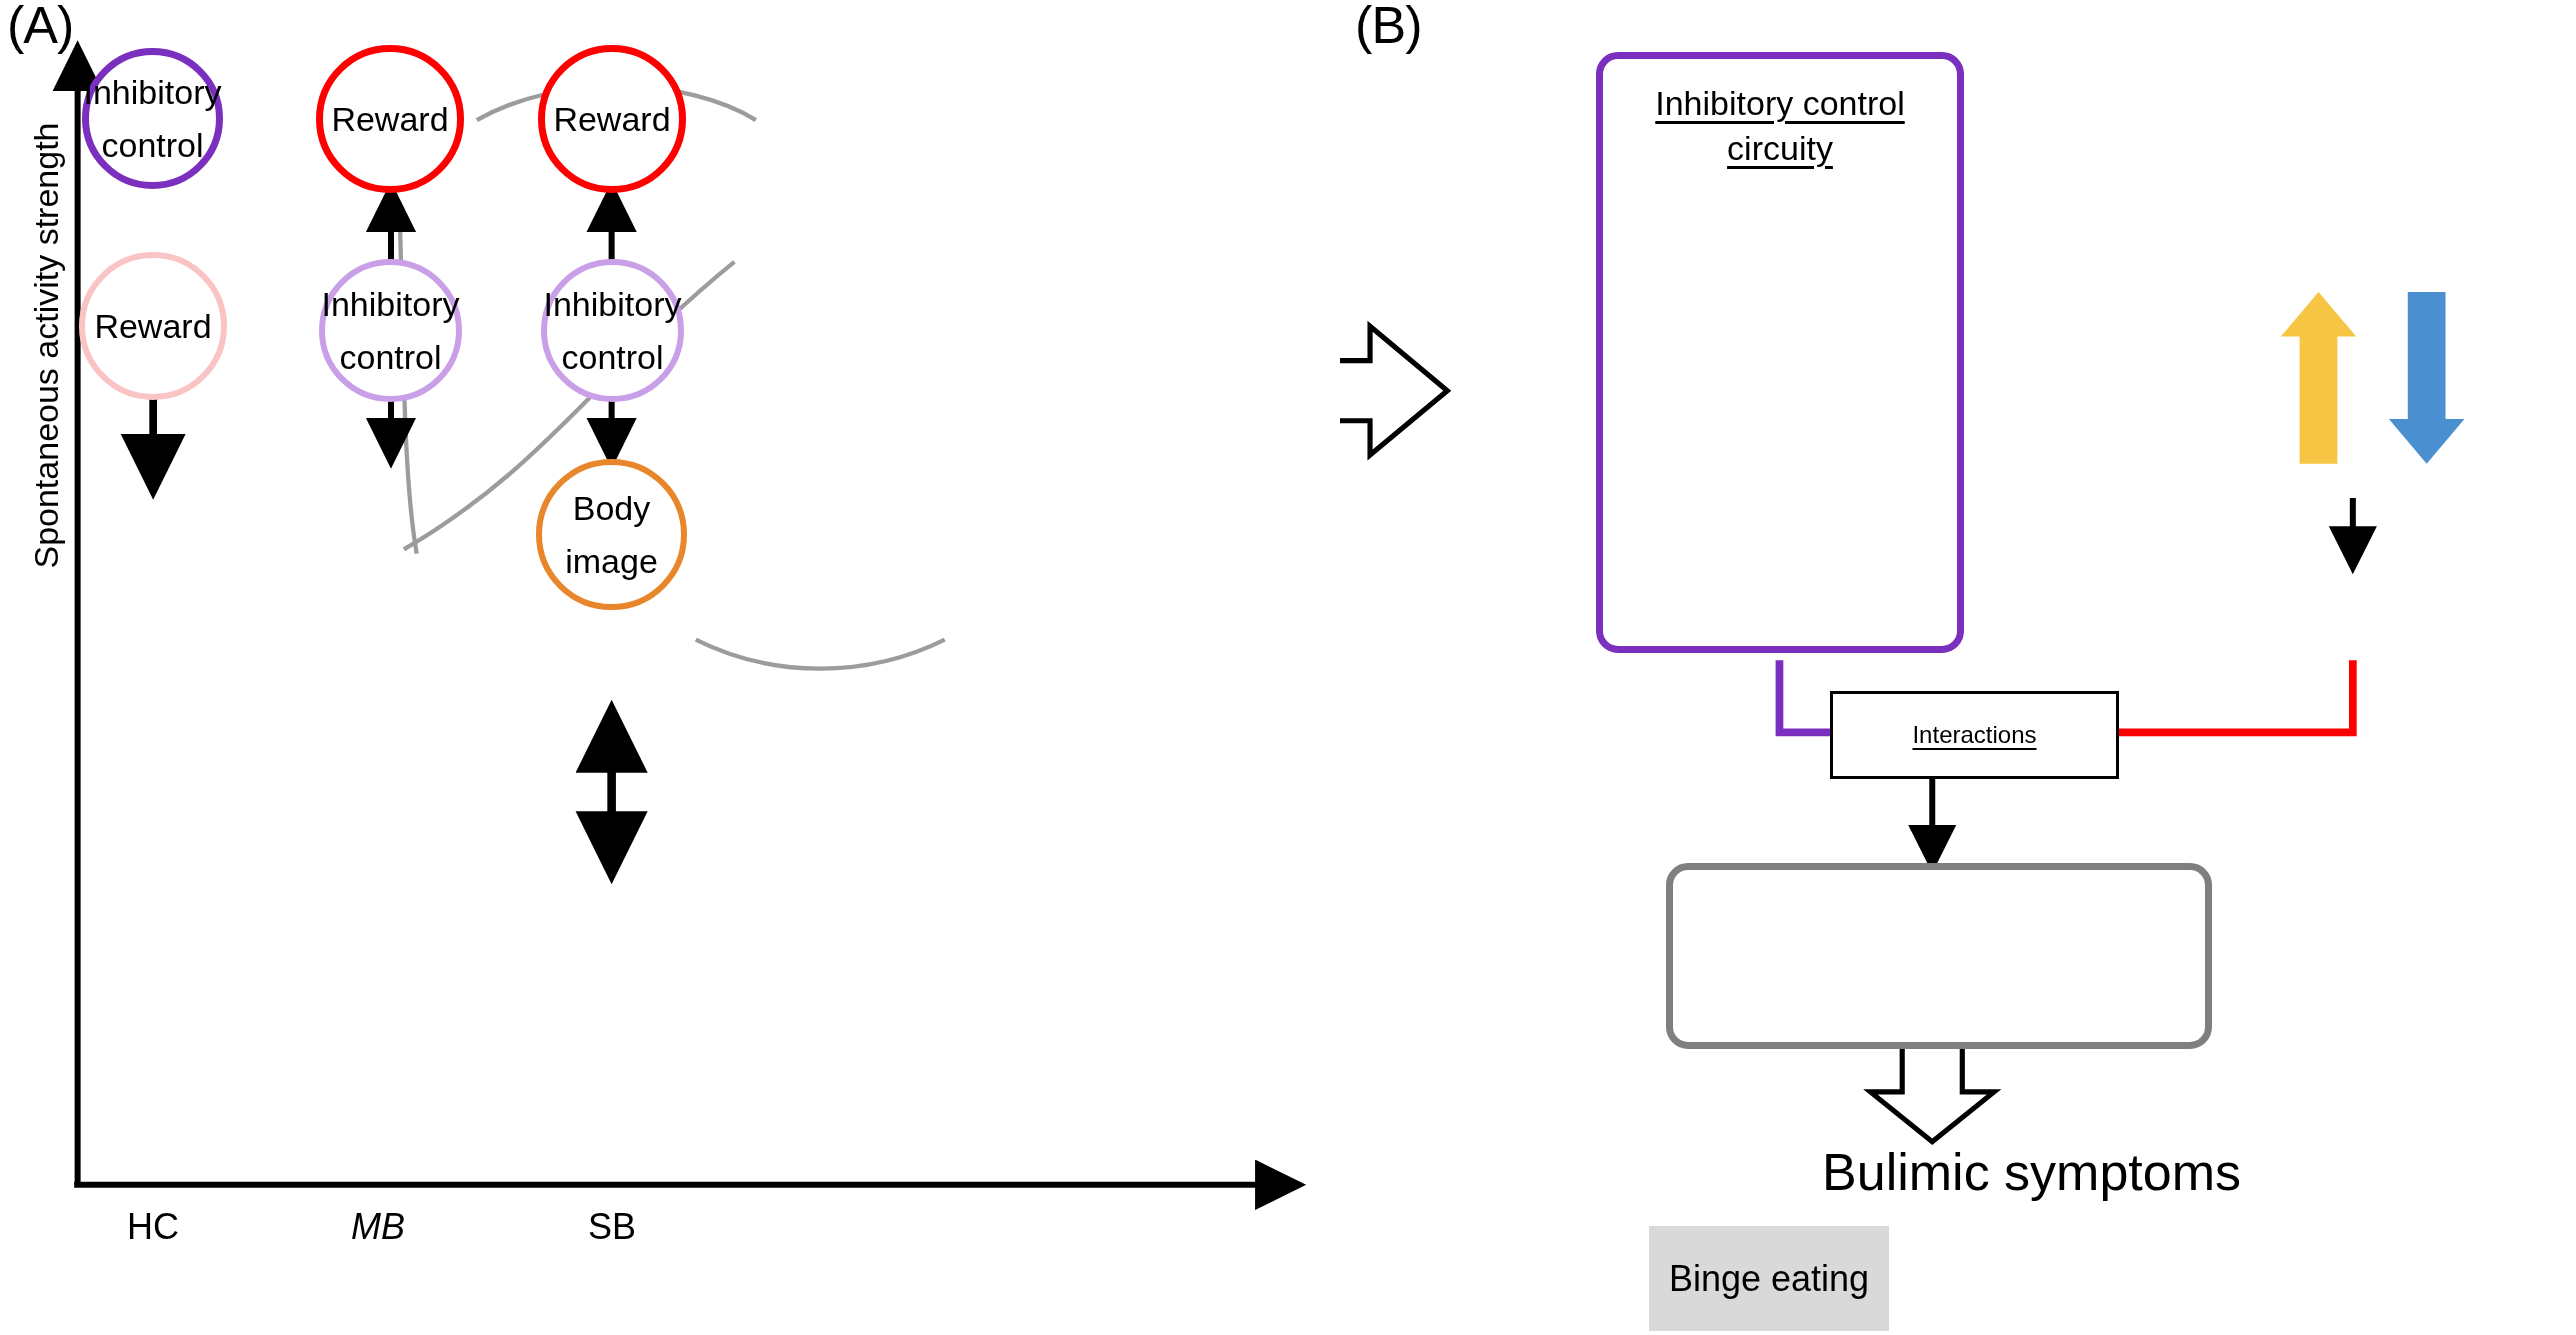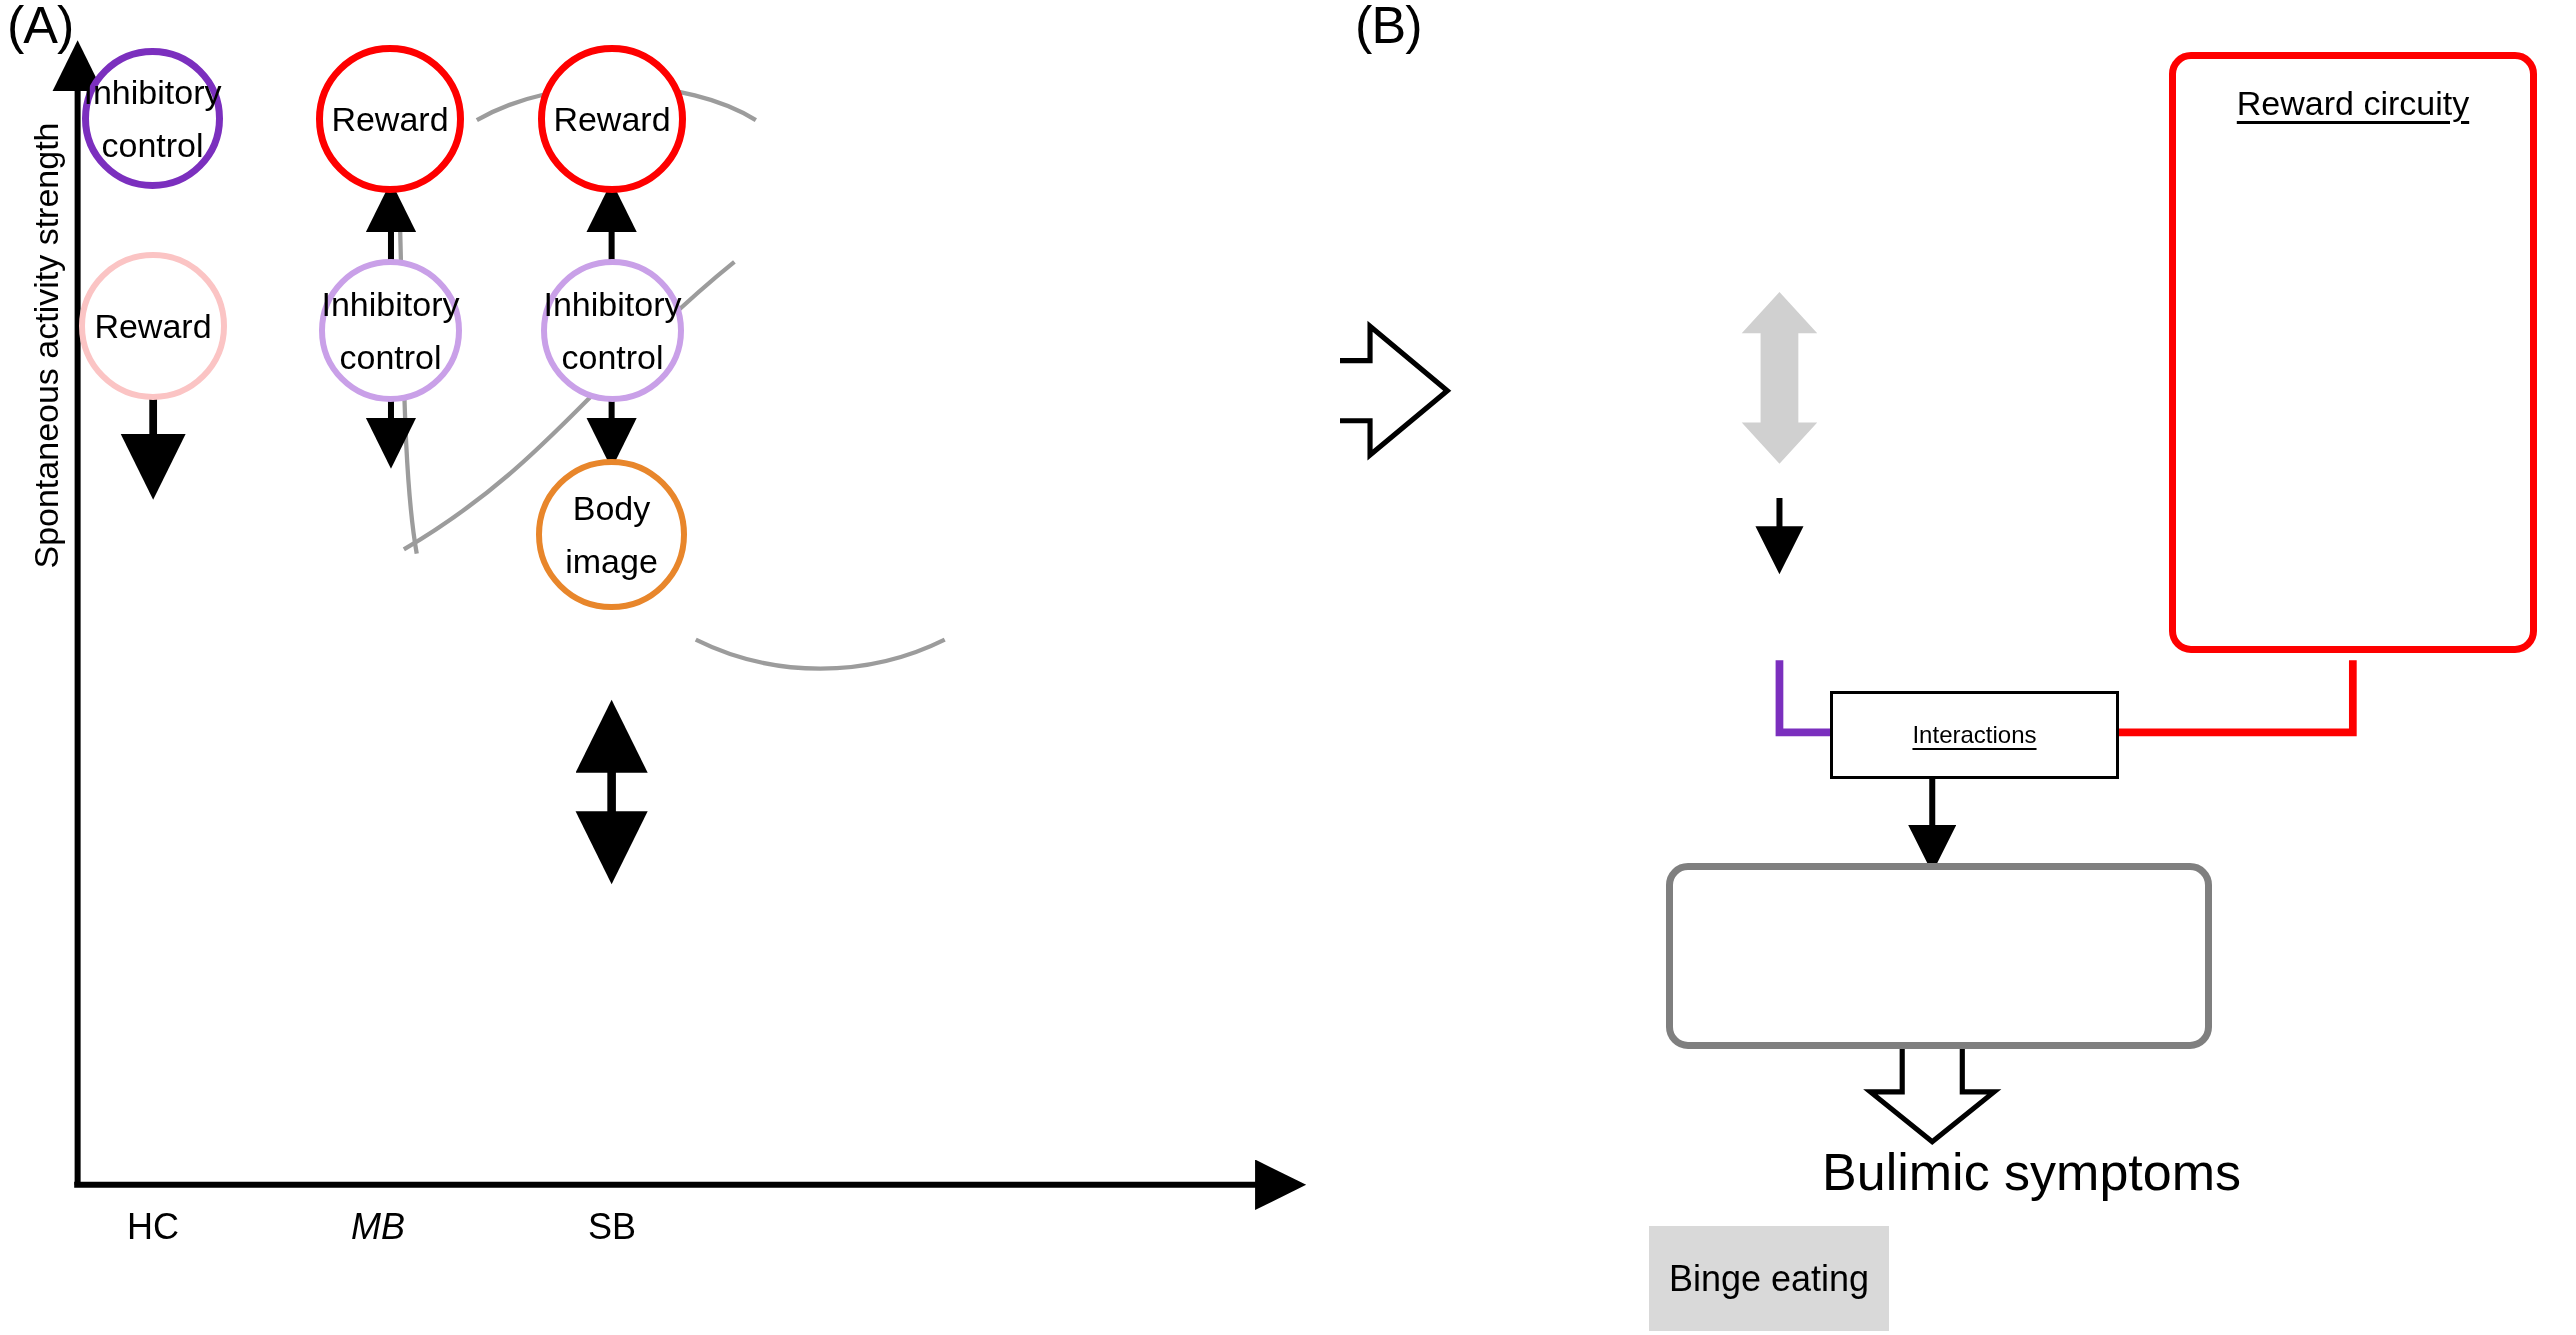--- a/index.html
+++ b/index.html
@@ -149,26 +149,27 @@
 
       <path d="M 512,340 L 556,388 L 534,388 L 534,492 L 556,492 L 512,540 L 468,492 L 490,492 L 490,388 L 468,388 Z" fill="#D0D0D0"></path>
 
       <path d="M 1140,340 L 1184,392 L 1162,392 L 1162,540 L 1118,540 L 1118,392 L 1096,392 Z" fill="#F7C544"></path>
 
       <path d="M 1244,340 L 1288,340 L 1288,488 L 1310,488 L 1266,540 L 1222,488 L 1244,488 Z" fill="#4A90D0"></path>
 
       <path d="M 590,1105 L 648,1062 L 648,1086 L 742,1086 L 742,1124 L 648,1124 L 648,1148 Z" fill="#5B9BD5"></path>
     </svg>
 
-
-    <div class="circuit-box" id="rc-box">
+    <div class="circuit-box" id="ic-box">
       <div class="circuit-title">
-        <u>Reward circuity</u>
+        <u>Inhibitory control </u><br>
+        <u>circuity</u>
       </div>
     </div>
+
 
     <div id="interactions">
       <u>Interactions</u>
     </div>
 
     <div id="inter-box"></div>
 
     <div id="bulimic">Bulimic symptoms</div>
 
     <div class="sym" id="sym-binge">Binge eating</div>

